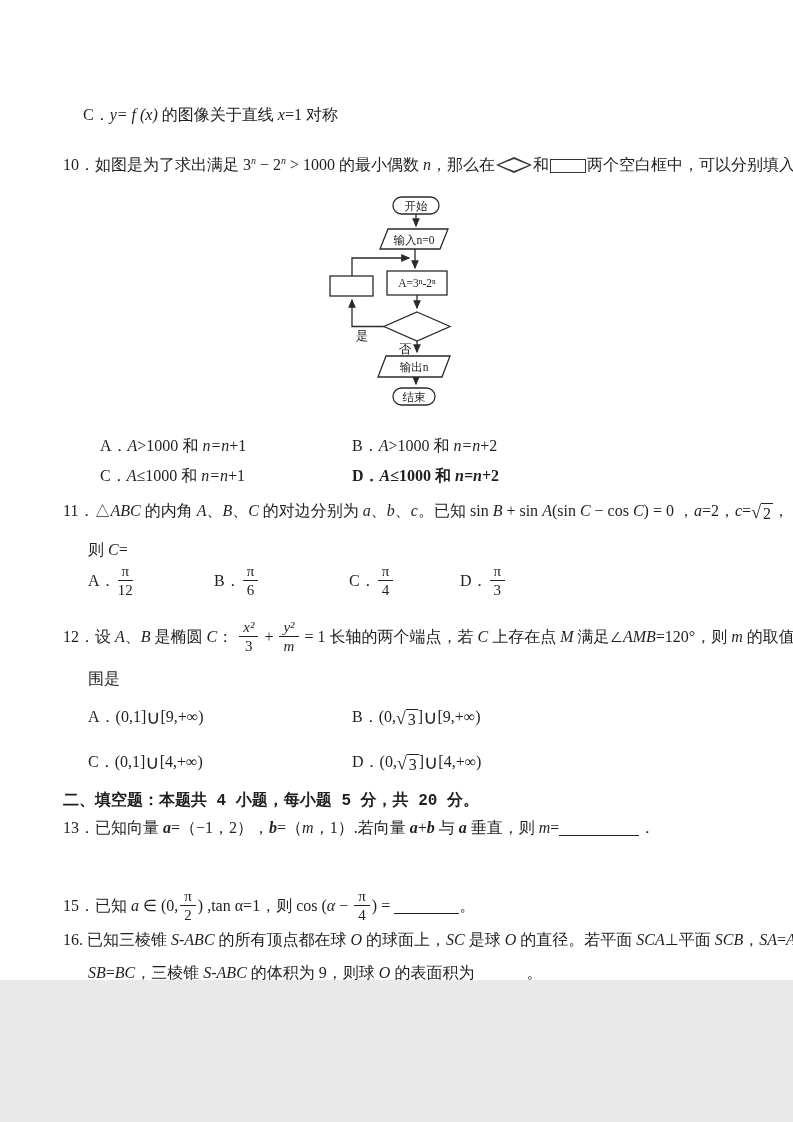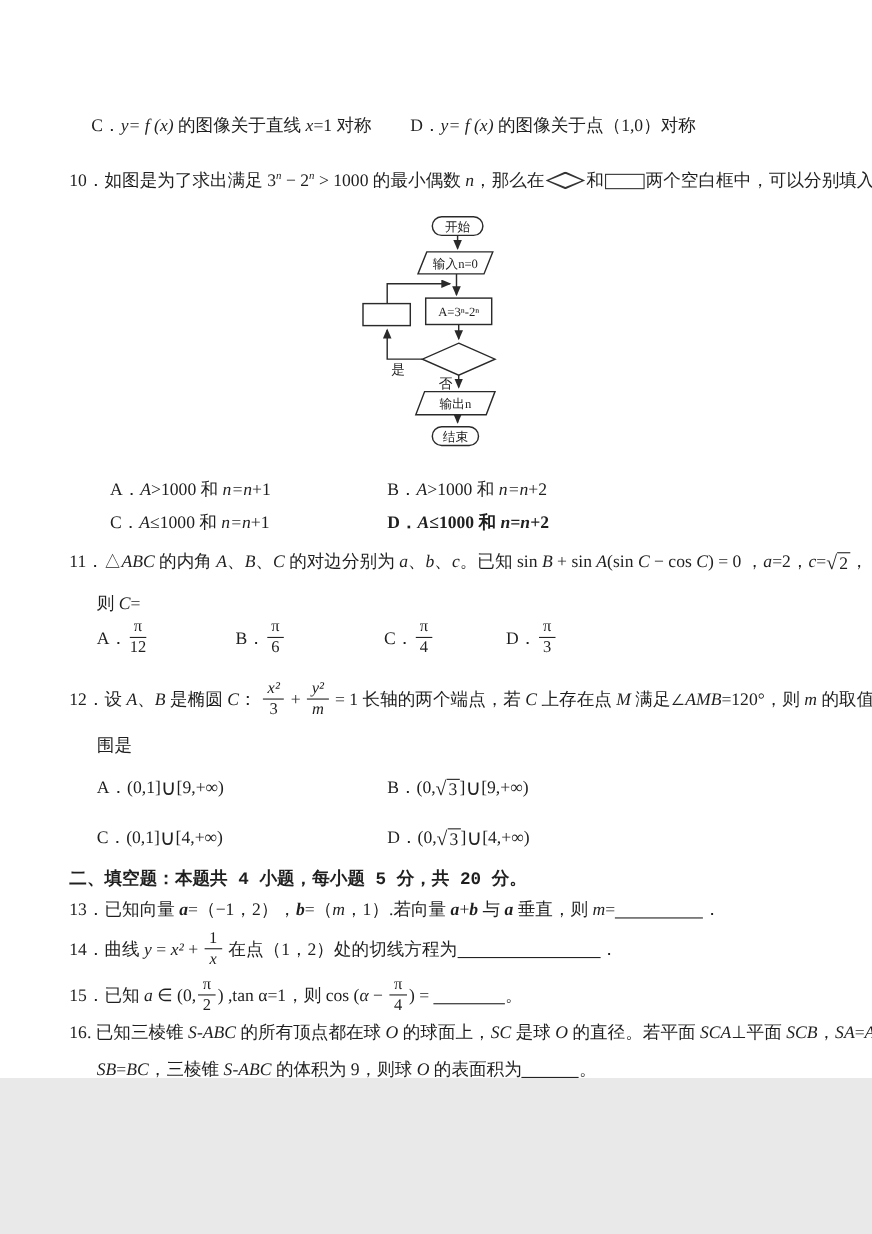--- a/index.html
+++ b/index.html
@@ -36,21 +36,20 @@
   #watermark{position:absolute;left:648px;top:1062px;display:flex;align-items:center;}
   #watermark .wm-text{font-family:"Liberation Sans",sans-serif;font-weight:bold;font-size:21px;
         color:#d5d5d5;letter-spacing:2px;margin-left:6px;}
 </style>
 </head>
 <body>
 
 <div id="page">
 
   <div class="line" style="left:83px;top:104px;"><span>C．</span><span class="mi">y= f (x)</span><span> 的图像关于直线 </span><span class="mi">x</span><span>=1 对称</span></div>
-  <div class="line" style="left:373px;top:104px;"><span>D．</span><span class="mi">y= f (x)</span><span> 的图像关于点（1,0）对称</span></div>
 
   <div class="line" style="left:63px;top:150px;"><span>10．如图是为了求出满足 </span><span class="mm">3</span><span class="sup mi">n</span><span class="mm"> − 2</span><span class="sup mi">n</span><span class="mm"> &gt; 1000</span><span> 的最小偶数 </span><span class="mi">n</span><span>，那么在</span><span class="shape-diamond"></span><span>和</span><span class="shape-rect"></span><span>两个空白框中，可以分别填入</span></div>
 
   <svg id="flowchart" width="150" height="218" viewBox="0 0 150 218">
     <defs>
       <marker id="ar" markerWidth="8" markerHeight="8" refX="6" refY="3" orient="auto">
         <path d="M0,0 L7,3 L0,6 z" fill="#2a2a2a"></path>
       </marker>
     </defs>
     <g fill="none" stroke="#2a2a2a" stroke-width="1.3">
@@ -120,24 +119,20 @@
       </span><span class="mm">]</span><span class="cup">∪</span><span class="mm">[9,+∞)</span></div>
   <div class="line" style="left:88px;top:751px;"><span>C．</span><span class="mm">(0,1]</span><span class="cup">∪</span><span class="mm">[4,+∞)</span></div>
   <div class="line" style="left:352px;top:751px;"><span>D．</span><span class="mm">(0,</span><span class="sqrt mm">
         <span class="sqrt-sign">√</span>
         <span class="sqrt-body">3</span>
       </span><span class="mm">]</span><span class="cup">∪</span><span class="mm">[4,+∞)</span></div>
 
   <div class="line" style="left:63px;top:789px;"><span class="bd">二、填空题：本题共 4 小题，每小题 5 分，共 20 分。</span></div>
 
   <div class="line" style="left:63px;top:817px;"><span>13．已知向量 </span><span class="mi bd">a</span><span>=（−1，2），</span><span class="mi bd">b</span><span>=（</span><span class="mi">m</span><span>，1）.若向量 </span><span class="mi bd">a</span><span>+</span><span class="mi bd">b</span><span> 与 </span><span class="mi bd">a</span><span> 垂直，则 </span><span class="mi">m</span><span>=</span><span class="blank" style="width: 80px;"></span><span>．</span></div>
-  <div class="line lh42" style="left:63px;top:843px;"><span>14．曲线 </span><span class="mi">y</span><span class="mm"> = </span><span class="mi">x²</span><span class="mm"> + </span><span class="frac">
-        <span class="num mm">1</span>
-        <span class="den mi">x</span>
-      </span><span> 在点（1，2）处的切线方程为</span><span class="blank" style="width: 130px;"></span><span>．</span></div>
   <div class="line lh38" style="left:63px;top:887px;"><span>15．已知 </span><span class="mi">a</span><span class="mm"> ∈ (0,</span><span class="frac">
         <span class="num mm">π</span>
         <span class="den mm">2</span>
       </span><span class="mm">) ,tan α=1，则 cos (</span><span class="mi">α</span><span class="mm"> − </span><span class="frac">
         <span class="num mm">π</span>
         <span class="den mm">4</span>
       </span><span class="mm">) = </span><span class="blank" style="width: 65px;"></span><span>。</span></div>
   <div class="line" style="left:63px;top:929px;"><span>16. 已知三棱锥 </span><span class="mi">S-ABC</span><span> 的所有顶点都在球 </span><span class="mi">O</span><span> 的球面上，</span><span class="mi">SC</span><span> 是球 </span><span class="mi">O</span><span> 的直径。若平面 </span><span class="mi">SCA</span><span>⊥平面 </span><span class="mi">SCB</span><span>，</span><span class="mi">SA</span><span>=</span><span class="mi">AC</span></div>
   <div class="line" style="left:88px;top:962px;"><span class="mi">SB</span><span>=</span><span class="mi">BC</span><span>，三棱锥 </span><span class="mi">S-ABC</span><span> 的体积为 9，则球 </span><span class="mi">O</span><span> 的表面积为</span><span class="blank" style="width: 52px;"></span><span>。</span></div>
 

